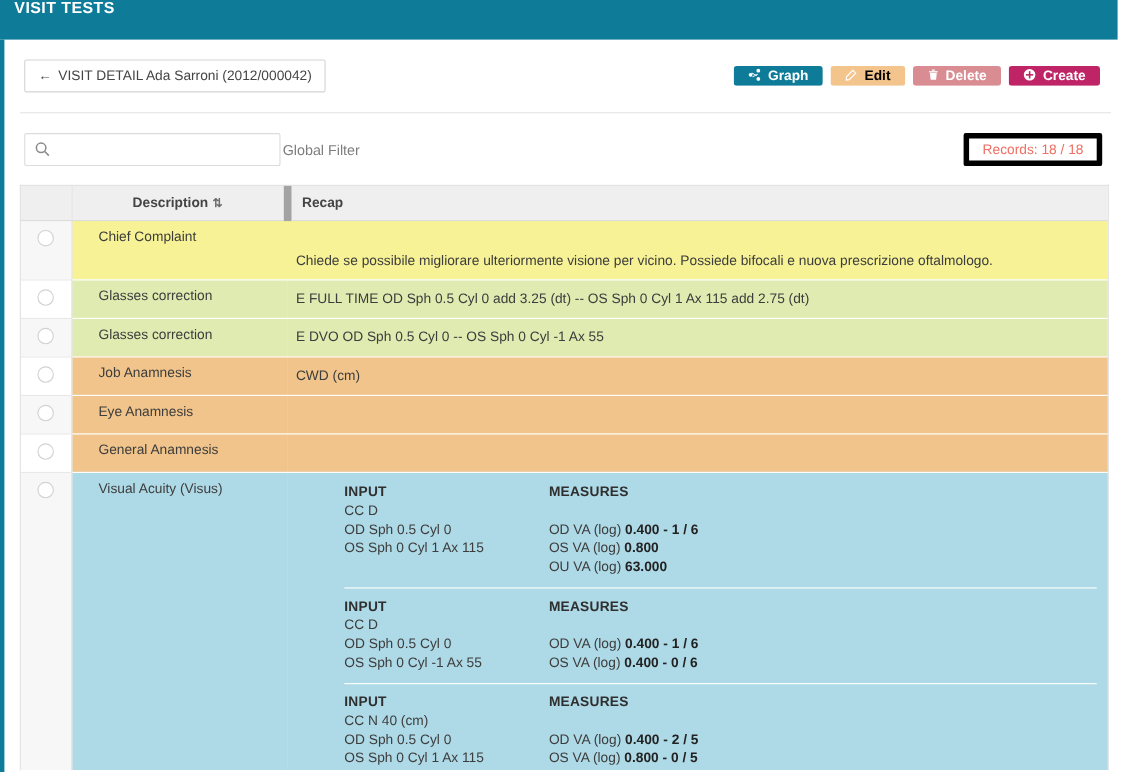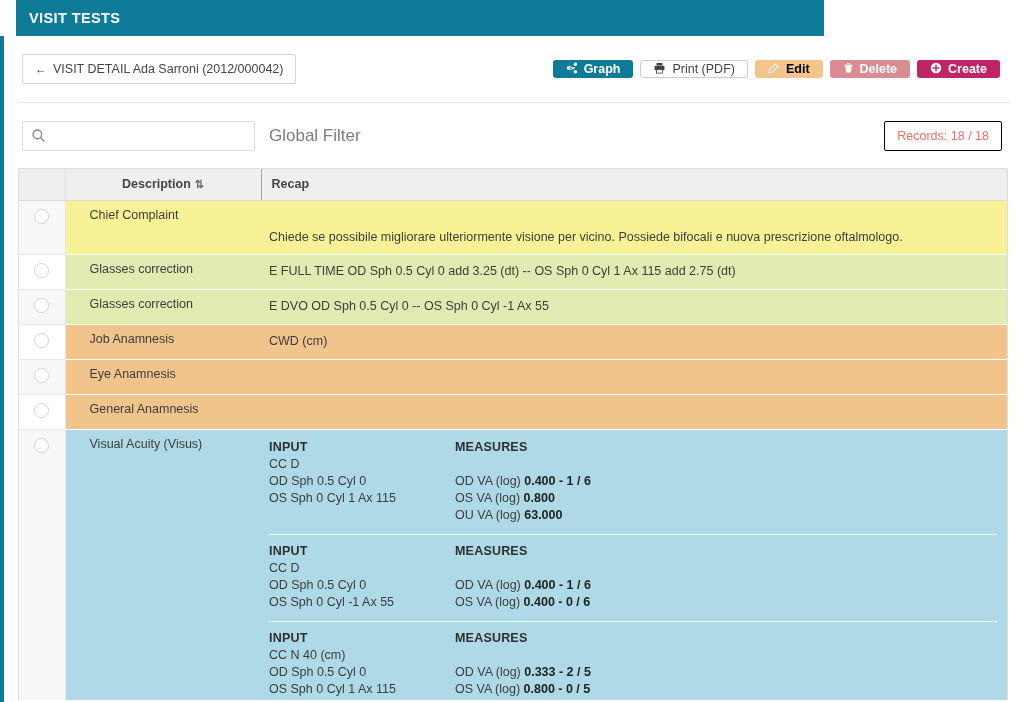--- a/index.html
+++ b/index.html
@@ -16,26 +16,25 @@
     position: relative;
     width: 1024px;
     height: 702px;
     background: #ffffff;
     overflow: hidden;
   }
 
   
   .titlebar {
     position: absolute;
-    left: 16px; top: 0;
-    width: 808px;
+    left: 0; top: 0;
+    width: 1016px;
     height: 36px;
     background: #0e7c99;
     display: flex;
-    align-items: center;
   }
   .titlebar .title {
     color: #ffffff;
     font-size: 14.5px;
     font-weight: bold;
     letter-spacing: .4px;
     padding-left: 13px;
   }
 
   
@@ -132,31 +131,31 @@
     font-family: "Liberation Sans", sans-serif;
     outline: none;
   }
   .search-icon {
     position: absolute;
     left: 9px; top: 7px;
     width: 15px; height: 15px;
     pointer-events: none;
   }
   .global-filter-label {
-    margin-left: 14px;
-    font-size: 17px;
+    margin-left: 2px;
+    font-size: 13px;
     color: #7d7d7d;
   }
   .filter-spacer { flex: 1 1 auto; }
   .records-badge {
     height: 30px;
     display: inline-flex;
     align-items: center;
     padding: 0 12px;
-    border: 1px solid #000000;
+    border: 5px solid #000000;
     border-radius: 2px;
     background: #ffffff;
     color: #ef6f63;
     font-size: 12.5px;
     white-space: nowrap;
     margin-left: 44px;
   }
 
   
   .table-wrap {
@@ -173,21 +172,21 @@
     table-layout: fixed;
     font-size: 12.5px;
   }
   table.grid col.c-sel  { width: 46px; }
   table.grid col.c-desc { width: 196px; }
   table.grid col.c-recap{ width: 746px; }
 
   thead th {
     background: #efefef;
     border-bottom: 1px solid #dcdcdc;
-    border-right: 1px solid #a3a3a3;
+    border-right: 7px solid #a3a3a3;
     color: #444444;
     font-size: 12.5px;
     font-weight: bold;
     height: 31px;
     padding: 0 10px;
   }
   thead th.th-sel { border-right: 1px solid #e3e3e3; }
   thead th.th-desc { text-align: center; }
   thead th.th-recap { text-align: left; border-right: none; }
   .sort-caret {
@@ -233,21 +232,21 @@
   .row-yellow td.desc, .row-yellow td.recap,
   .row-green td.desc, .row-green td.recap,
   .row-orange td.desc, .row-orange td.recap { border-bottom: 1px solid #ffffff; }
   .row-blue td.desc, .row-blue td.recap { border-bottom: none; }
 
   
   .recap-line { line-height: 18px; }
   .recap-line.pad-top { padding-top: 20px; }
 
   
-  .grp { display: flex; padding: 2px 0 10px 0; }
+  .grp { display: flex; padding: 2px 0 10px 0; margin-left: 44px; }
   .grp + .grp { border-top: 1px solid #ffffff; padding-top: 8px; }
   .grp .col-input    { width: 186px; }
   .grp .col-measures { width: 230px; }
   .grp .hd {
     font-weight: bold;
     color: #2f2f2f;
     line-height: 17px;
     letter-spacing: .2px;
   }
   .grp .ln { line-height: 17px; color: #3d3d3d; }
@@ -286,30 +285,20 @@
           <circle cx="12.5" cy="3" r="2.3"></circle>
             <circle cx="12.5" cy="13" r="2.3"></circle>
             <circle cx="3.2" cy="8" r="2.3"></circle>
           <rect x="4.6" y="5.1" width="7.2" height="1.2" transform="rotate(28 4.6 5.1)"></rect>
           <rect x="5.2" y="10.0" width="7.2" height="1.2" transform="rotate(-28 5.2 10.0)"></rect>
         </svg>
       </span>
       <span>Graph</span>
     </button>
 
-    <button class="btn btn-print">
-      <span class="gl">
-        <svg width="13" height="12" viewBox="0 0 16 16" fill="#444444" aria-hidden="true">
-          <rect x="4" y="1.2" width="8" height="3.4"></rect>
-          <rect x="1.4" y="5" width="13.2" height="6" rx="1.2"></rect>
-          <rect x="4" y="10.2" width="8" height="4.6" fill="#ffffff" stroke="#444444" stroke-width="1.1"></rect>
-        </svg>
-      </span>
-      <span>Print (PDF)</span>
-    </button>
 
     <button class="btn btn-edit">
       <span class="gl">
         <svg width="12" height="12" viewBox="0 0 16 16" fill="none" stroke="#ffffff" stroke-width="1.4" aria-hidden="true">
           <path d="M2 10.4 L9.8 2.6 L13.2 6 L5.4 13.8 L1.8 14.3 Z"></path>
         </svg>
       </span>
       <span>Edit</span>
     </button>
 
@@ -450,21 +439,21 @@
               <div class="grp">
                 <div class="col-input">
                   <div class="hd">INPUT</div>
                   <div class="ln">CC N 40 (cm)</div>
                   <div class="ln">OD Sph 0.5 Cyl 0</div>
                   <div class="ln">OS Sph 0 Cyl 1 Ax 115</div>
                 </div>
                 <div class="col-measures">
                   <div class="hd">MEASURES</div>
                   <div class="ln gap"></div>
-                  <div class="ln">OD VA (log) <b>0.333 - 2 / 5</b></div>
+                  <div class="ln">OD VA (log) <b>0.400 - 2 / 5</b></div>
                   <div class="ln">OS VA (log) <b>0.800 - 0 / 5</b></div>
                   <div class="ln">OU VA (log) <b>0.800</b></div>
                 </div>
               </div>
             </td>
           </tr>
         </tbody>
     </table>
   </div>
 

